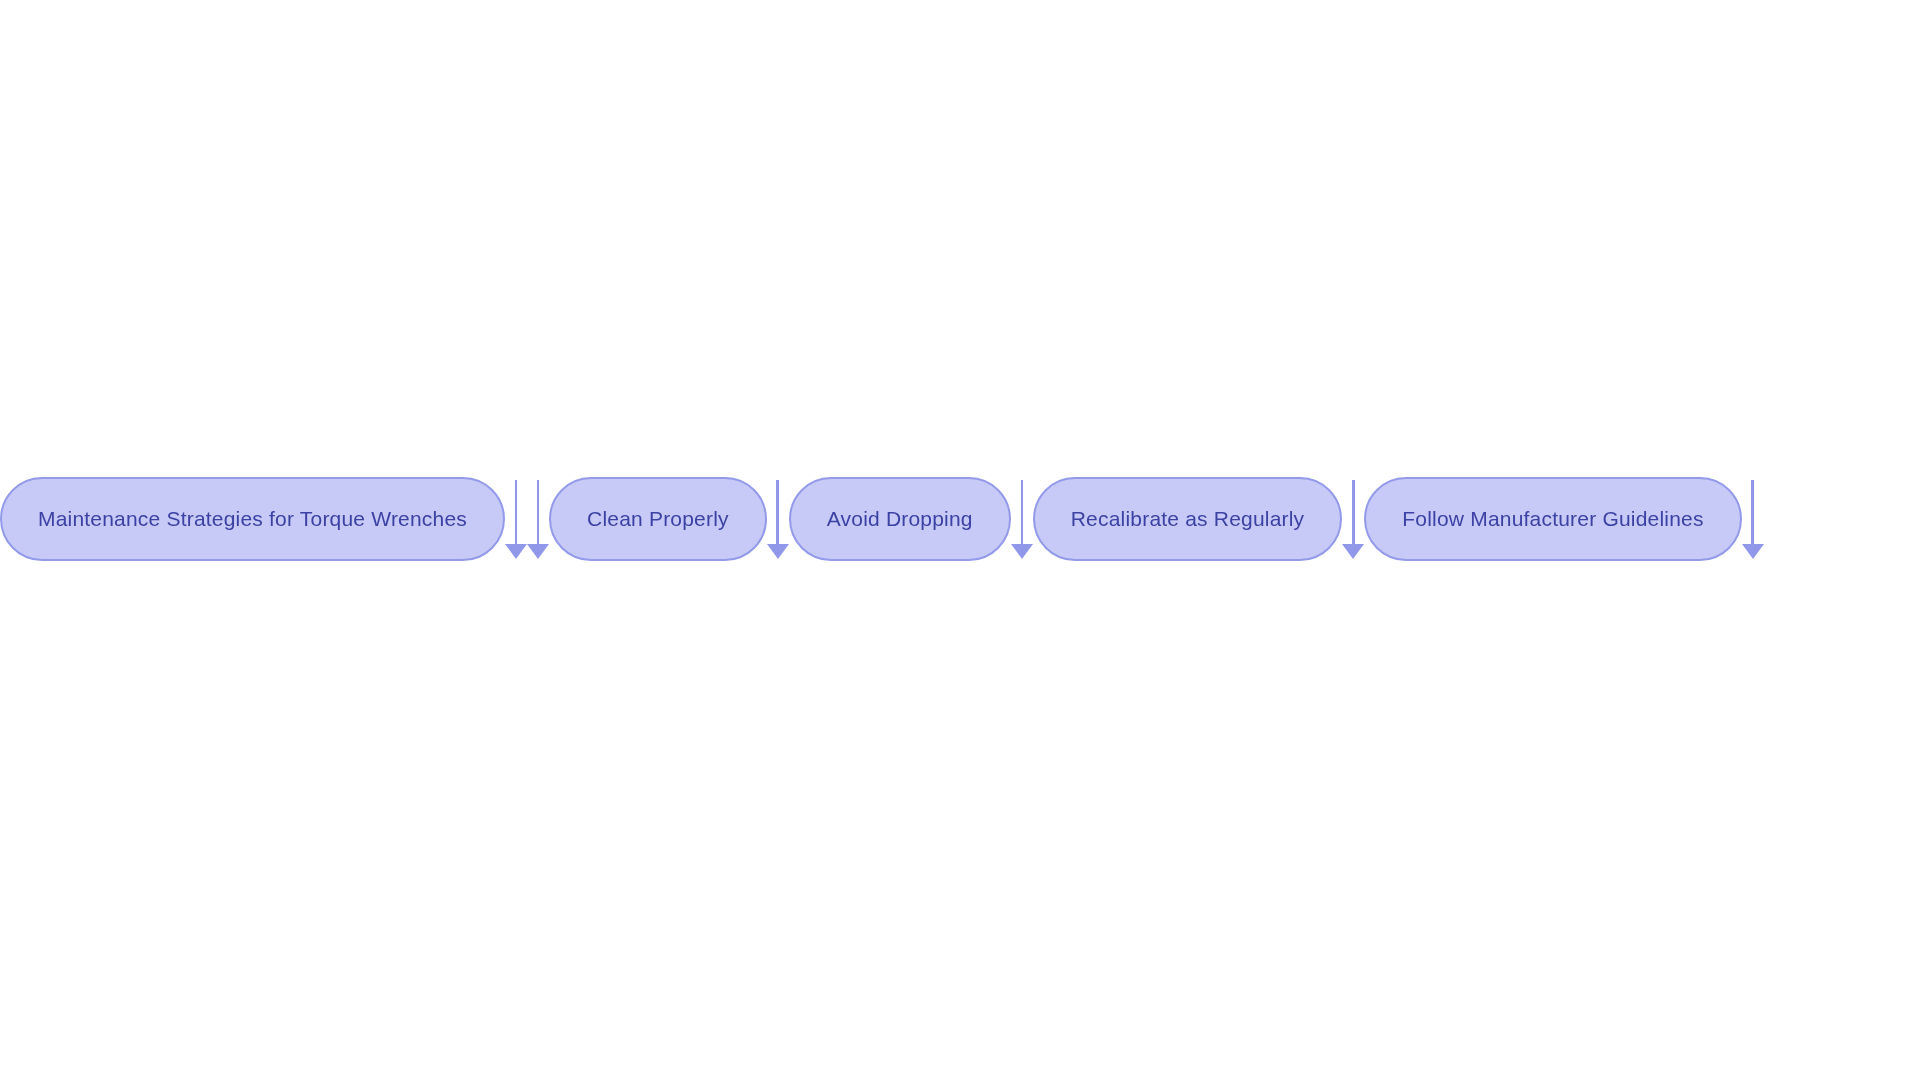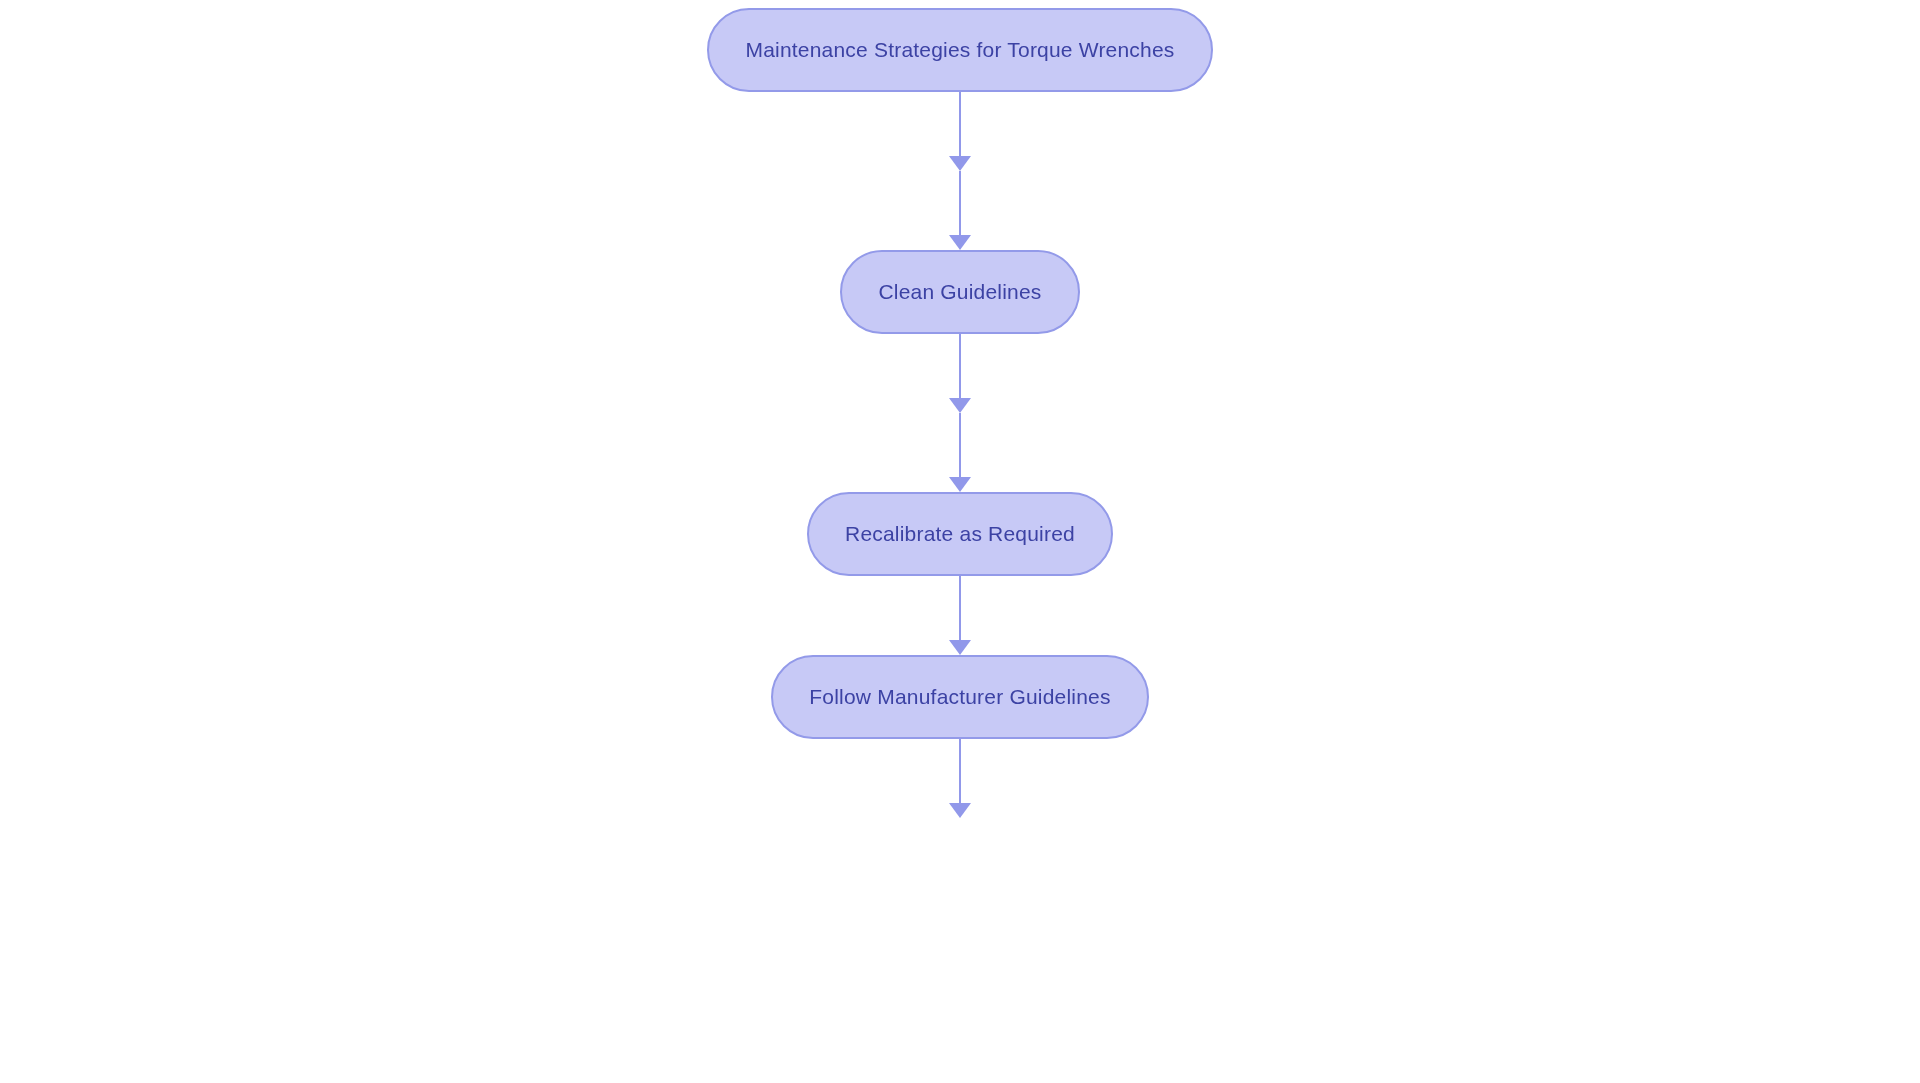--- a/index.html
+++ b/index.html
@@ -14,21 +14,21 @@
     width: 1920px;
     height: 1083px;
     background: var(--background);
     font-family: "Liberation Sans", "DejaVu Sans", sans-serif;
     overflow: hidden;
   }
   .canvas {
     width: 1920px;
     height: 1030px;
     display: flex;
-    flex-direction: column;
+    flex-direction: row;
     align-items: center;
     padding-top: 8px;
   }
   .node {
     height: 84px;
     min-height: 84px;
     display: flex;
     align-items: center;
     justify-content: center;
     padding: 0 36px;
@@ -73,36 +73,39 @@
     <div class="arrowhead"></div>
   </div>
 
 
   <div class="connector">
     <div class="line"></div>
     <div class="arrowhead"></div>
   </div>
 
   <div class="node">
-    <span>Clean Guidelines</span>
+    <span>Clean Properly</span>
   </div>
 
   <div class="connector">
     <div class="line"></div>
     <div class="arrowhead"></div>
   </div>
 
+  <div class="node">
+    <span>Avoid Dropping</span>
+  </div>
 
   <div class="connector">
     <div class="line"></div>
     <div class="arrowhead"></div>
   </div>
 
   <div class="node">
-    <span>Recalibrate as Required</span>
+    <span>Recalibrate as Regularly</span>
   </div>
 
   <div class="connector">
     <div class="line"></div>
     <div class="arrowhead"></div>
   </div>
 
   <div class="node">
     <span>Follow Manufacturer Guidelines</span>
   </div>

